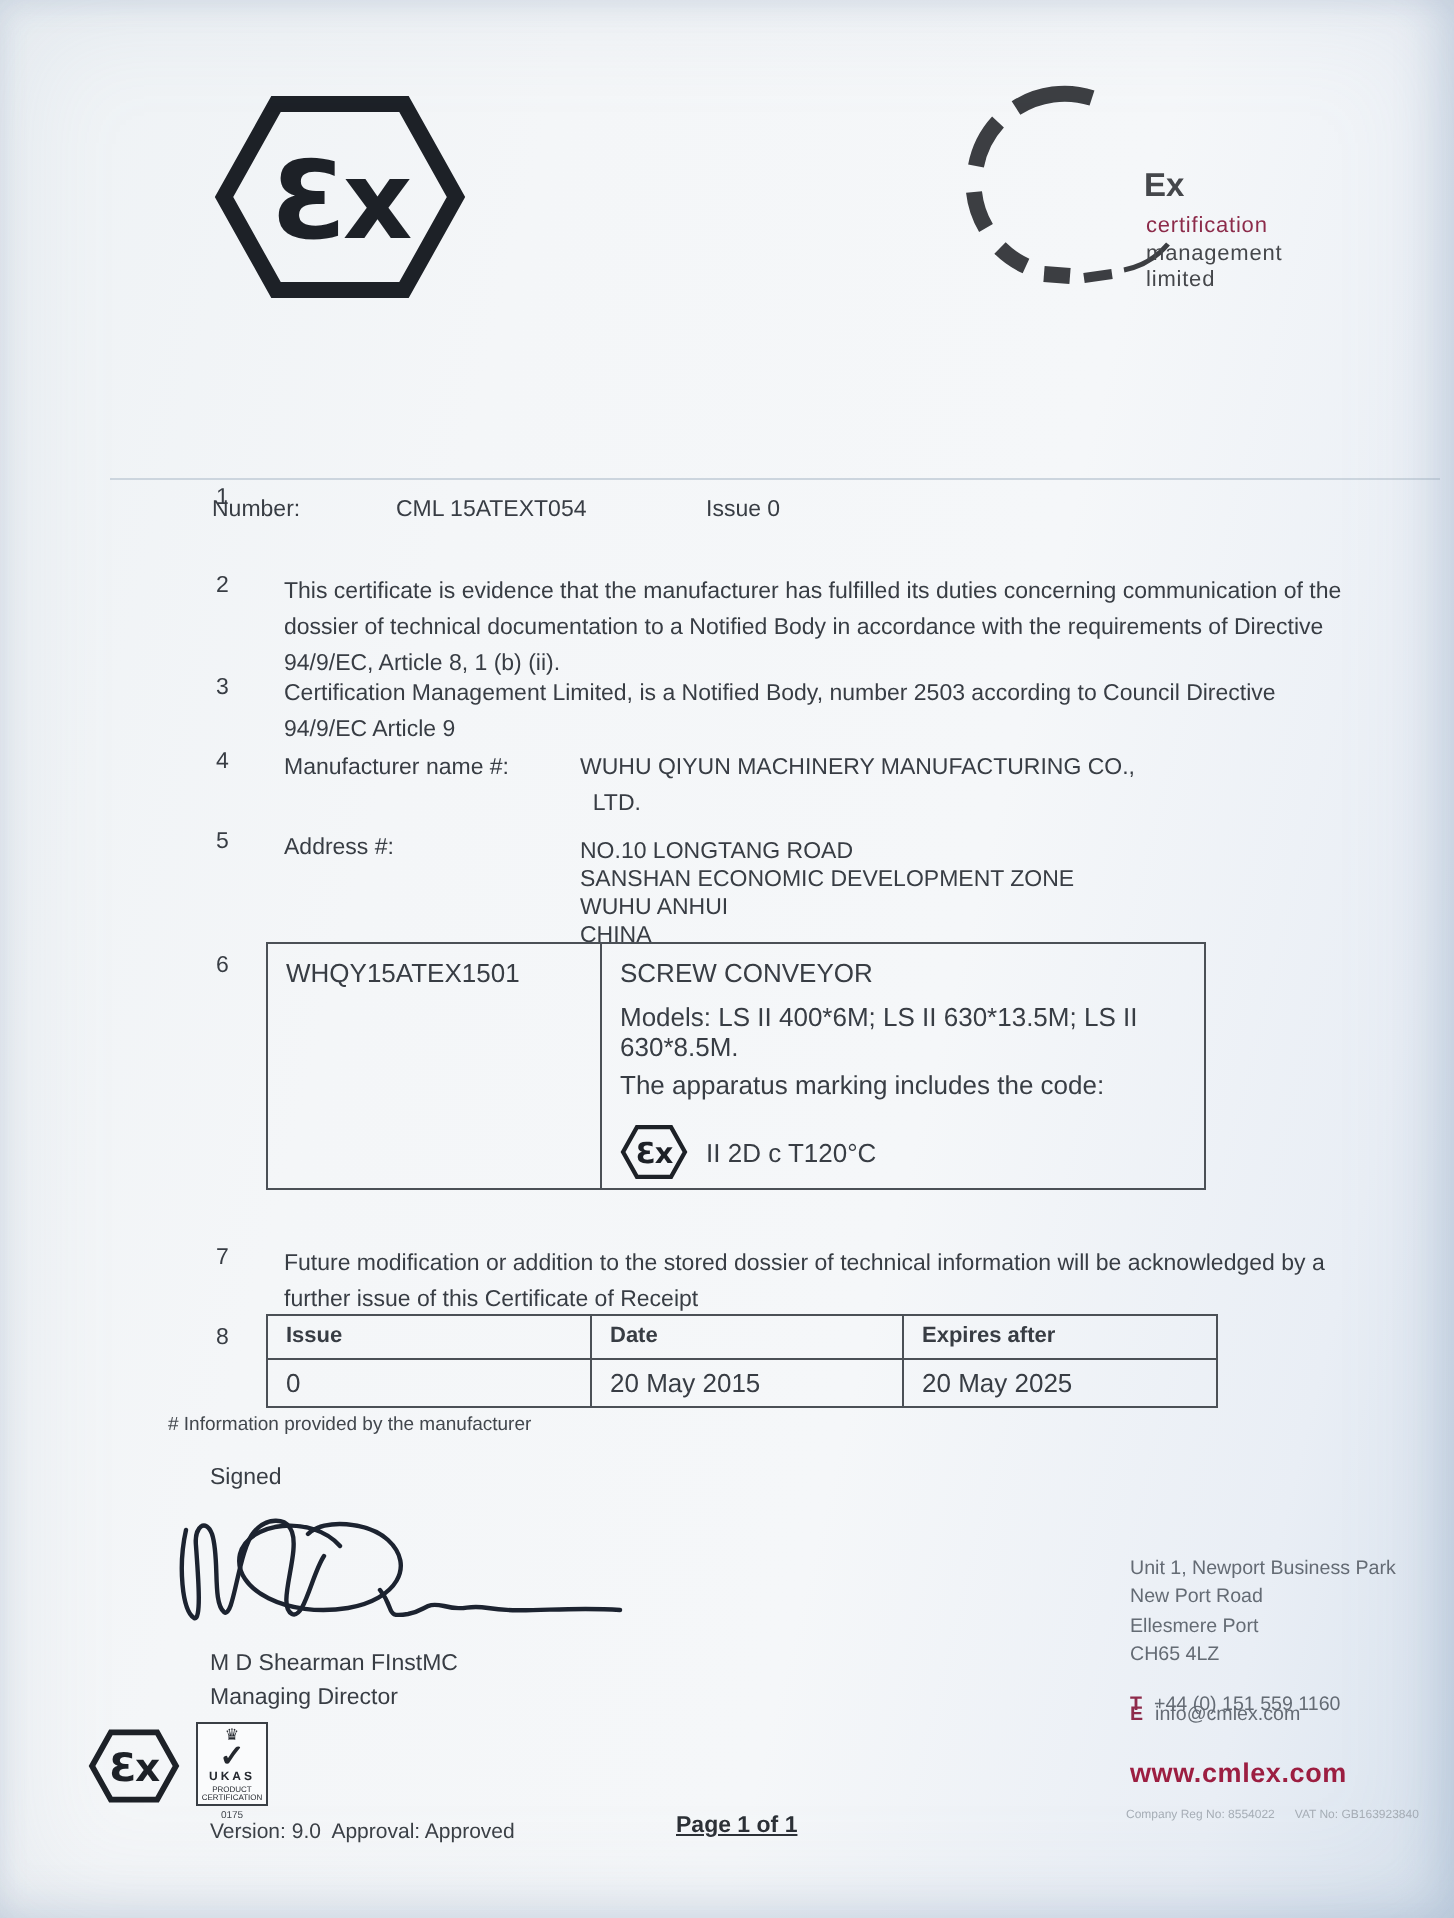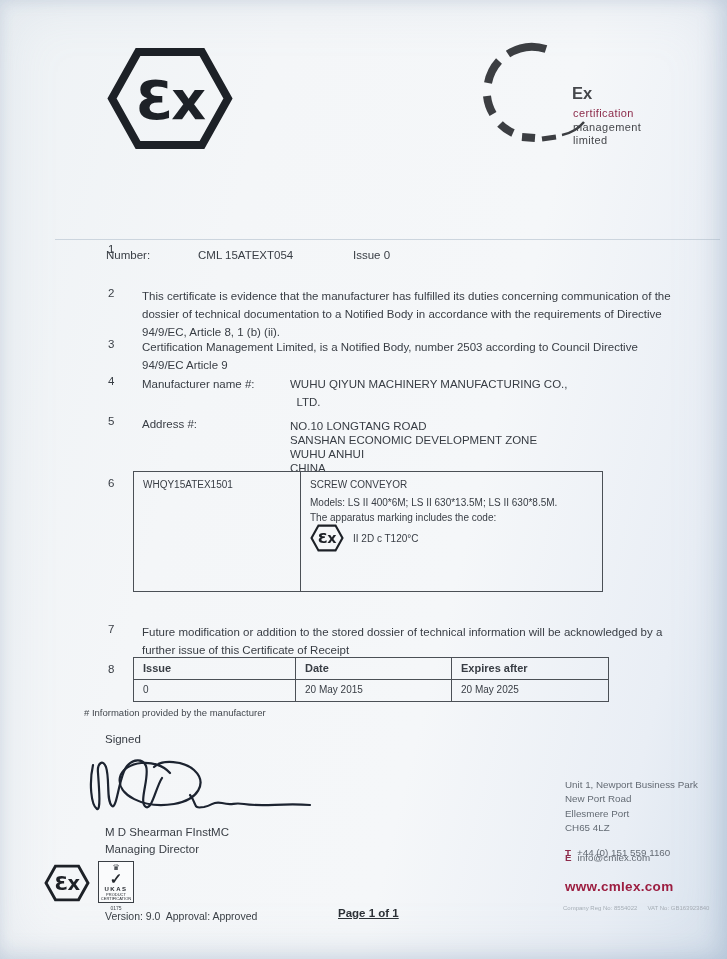--- a/index.html
+++ b/index.html
@@ -13,24 +13,24 @@
   .abs{position:absolute;}
   .title{left:106px;top:181px;font-size:17.5px;font-weight:bold;color:#23262b;letter-spacing:.2px;}
   .numrow{top:214px;font-size:11.5px;color:#383d44;margin-top:35px;}
   .rule{left:55px;top:239px;width:665px;height:1px;background:#ccd5de;}
   .inum{left:108px;width:22px;color:#383d44;}
   .itxt{left:142px;width:532px;line-height:18px;color:#383d44;}
   .ival{left:290px;width:330px;line-height:18px;color:#383d44;white-space:pre-wrap;}
   .addr{left:290px;width:330px;line-height:14px;color:#383d44;white-space:pre-line;}
   table.doc{border-collapse:collapse;table-layout:fixed;}
   table.doc td,table.doc th{border:1px solid #4b5056;vertical-align:top;text-align:left;
-    font-size:10px;font-family:"Liberation Sans",sans-serif;color:#383d44;padding:4px 9px;}
+    font-size:13px;font-family:"Liberation Sans",sans-serif;color:#383d44;padding:4px 9px;}
   table.doc th{font-weight:bold;white-space:nowrap;overflow:visible;font-size:11px;}
   .eq p{margin:0;}
-  .markrow{display:flex;align-items:center;gap:9px;margin-top:1px;}
+  .markrow{display:flex;align-items:center;gap:9px;margin-top:12px;}
   .hex{display:block;}
   .foot-note{left:84px;top:707px;font-size:9.5px;color:#42474d;}
   .contact{left:565px;width:158px;color:#646b74;font-size:9.8px;line-height:14.3px;}
   .contact .lbl{color:#8e2b4b;font-weight:bold;margin-right:6px;}
   .www{left:565px;top:879px;font-size:13.5px;font-weight:bold;color:#9c1e41;letter-spacing:.3px;}
   .reg{left:563px;top:905px;font-size:6px;color:#a7aeb6;white-space:pre;}
   .sig-name{left:105px;top:824px;line-height:17px;color:#383d44;}
   .ukas-box{width:34px;border:1px solid #3a3f45;background:rgba(255,255,255,.5);
     display:flex;flex-direction:column;align-items:center;padding:2px 0 1px;color:#24282e;}
   .ukas-box .crown{font-size:8px;line-height:8px;}

